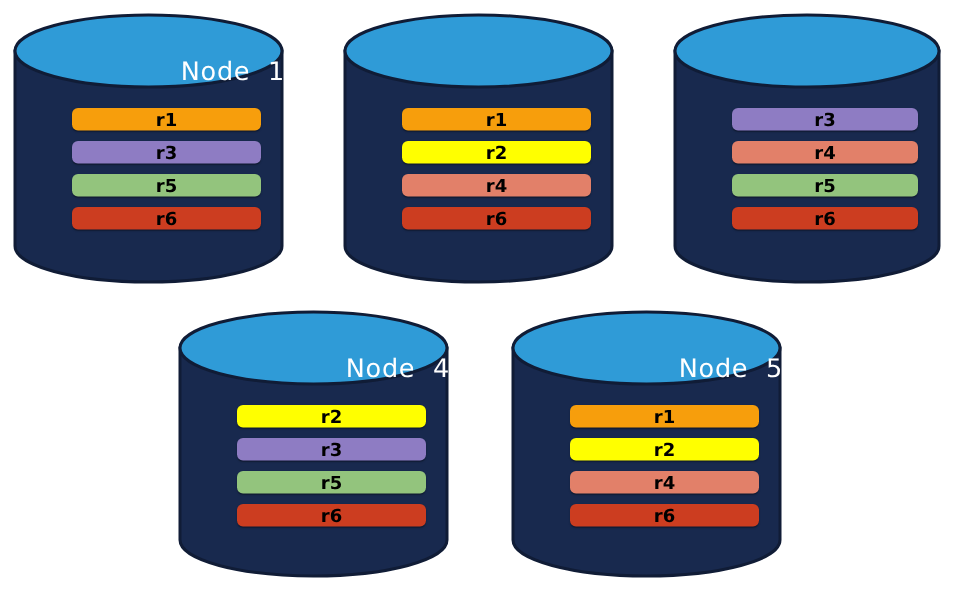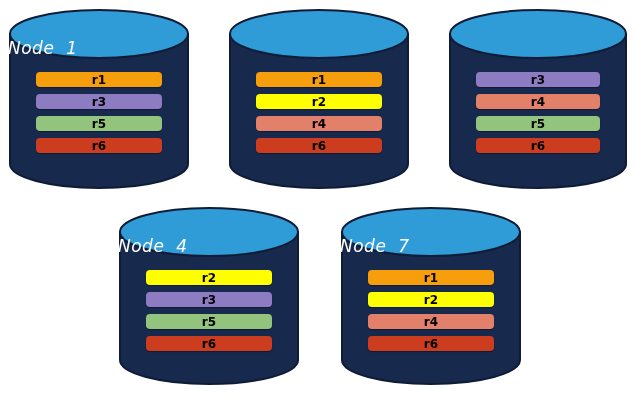--- a/index.html
+++ b/index.html
@@ -29,35 +29,34 @@
   .cyl-svg {
     position: absolute;
     left: 0;
     top: 0;
     overflow: visible;
   }
   .node-label {
     position: absolute;
     left: 0;
     width: 100%;
-    text-align: left;
+    text-align: right;
     color: #ffffff;
     font-family: "DejaVu Sans", sans-serif;
     font-size: 17px;
     font-weight: 400;
     letter-spacing: 0.5px;
     white-space: pre;
     pointer-events: none;
-    font-style: italic;
   }
 
   
   .replicas {
     position: absolute;
-    left: 0;
+    left: 12px;
     width: 100%;
     display: flex;
     flex-direction: column;
     align-items: center;
     gap: 7px;
   }
   .replica-bar {
     position: relative;
     height: 15px;
     border-radius: 4px;
@@ -160,21 +159,21 @@
         <div class="replica-bar" style="background: rgb(204, 61, 32); width: 126px;">
           <span class="replica-label">r6</span>
         </div>
       </div>
     </div>
     <div class="node" style="left: 340px; top: 206px; width: 182px; height: 180px;">
       <svg class="cyl-svg" width="182" height="180">
         <path d="M 2 26 L 2 154 A 89 24 0 0 0 180 154 L 180 26 Z" fill="#18294E" stroke="#101C36" stroke-width="2"></path>
         <ellipse cx="91" cy="26" rx="89" ry="24" fill="#2F9BD7" stroke="#101C36" stroke-width="2"></ellipse>
       </svg>
-      <div class="node-label" style="top: 30.32px;">Node  7</div>
+      <div class="node-label" style="top: 30.32px;">Node  5</div>
       <div class="replicas" style="top: 64px;">
         <div class="replica-bar" style="background: rgb(247, 158, 12); width: 126px;">
           <span class="replica-label">r1</span>
         </div>
         <div class="replica-bar" style="background: rgb(255, 255, 0); width: 126px;">
           <span class="replica-label">r2</span>
         </div>
         <div class="replica-bar" style="background: rgb(226, 128, 105); width: 126px;">
           <span class="replica-label">r4</span>
         </div>

